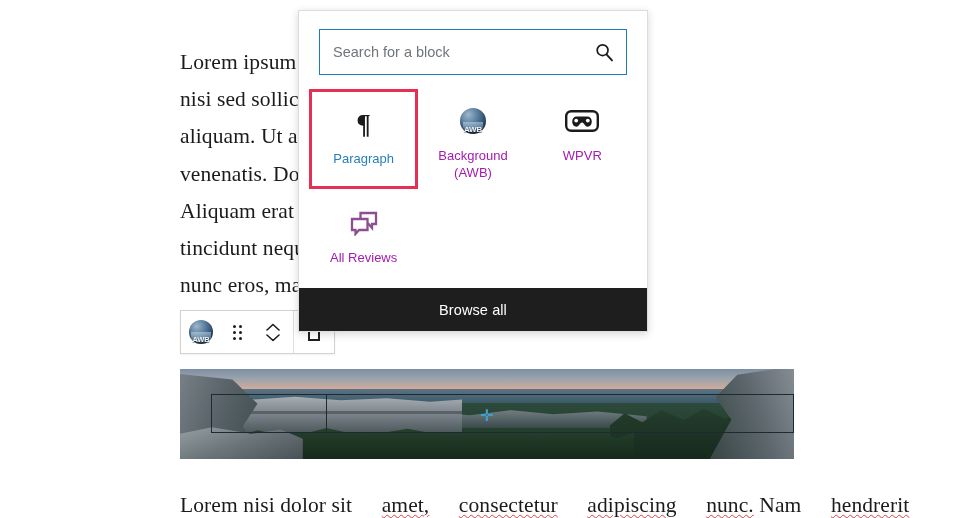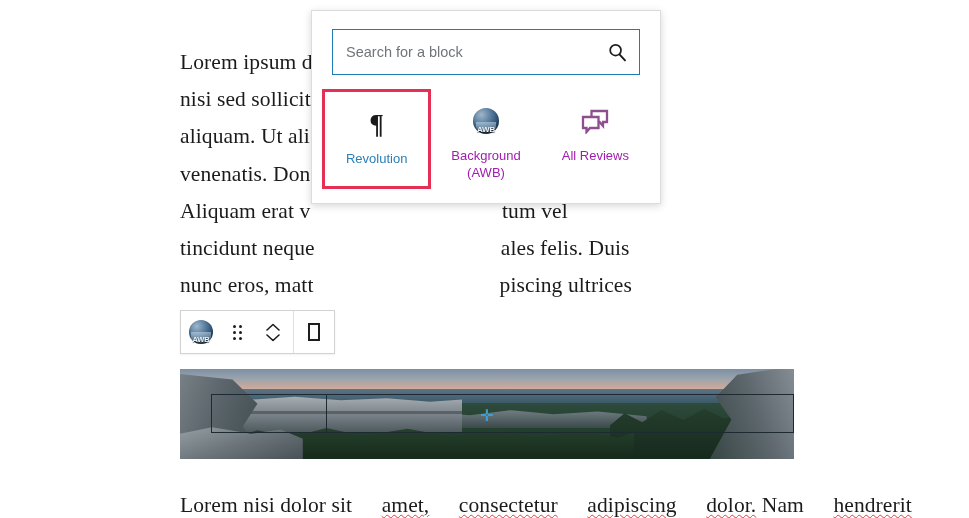--- a/index.html
+++ b/index.html
@@ -212,21 +212,21 @@
     display: block;
   }
   .chev-stack {
     display: flex; flex-direction: column; align-items: center; gap: 3px;
     color: #1e1e1e;
   }
 
   
   #inserter-popover {
     position: absolute;
-    left: 311px;
+    left: 298px;
     top: 10px;
     width: 350px;
     background: #ffffff;
     border: 1px solid #dcdcdc;
     box-sizing: border-box;
     box-shadow: 0 2px 8px rgba(0,0,0,.16);
     display: flex;
     flex-direction: column;
     z-index: 40;
   }
@@ -333,21 +333,21 @@
 <div id="editor-canvas">
 
   <div class="post-body">Lorem ipsum d                              Nam hendrerit
 nisi sed sollicit                                 oncus pulvinar
 aliquam. Ut ali                                   quet porttitor
 venenatis. Done                                   massa.
 Aliquam erat v                                   tum vel
 tincidunt neque                                  ales felis. Duis
 nunc eros, matt                                  piscing ultrices</div>
 
-  <div class="post-body-bottom"><span>Lorem nisi dolor sit </span><span class="spell">amet,</span><span> </span><span class="spell">consectetur</span><span> </span><span class="spell">adipiscing</span><span> </span><span class="spell">dolor.</span><span> Nam </span><span class="spell">hendrerit</span></div>
+  <div class="post-body-bottom"><span>Lorem nisi dolor sit </span><span class="spell">amet,</span><span> </span><span class="spell">consectetur</span><span> </span><span class="spell">adipiscing</span><span> </span><span class="spell">nunc.</span><span> Nam </span><span class="spell">hendrerit</span></div>
 
   <div id="hero-block">
     <div class="hero-sky"></div>
     <div class="hero-far"></div>
     <div class="hero-valley"></div>
     <div class="hero-ridge-mid"></div>
     <div class="hero-cliffband"></div>
     <div class="hero-right-trees"></div>
     <div class="hero-fore-trees"></div>
     <div class="hero-left-rock"></div>
@@ -409,39 +409,51 @@
       </span>
     </div>
   </div>
 
   <div id="block-grid">
 
     <div class="block-cell selected">
       <span class="block-icon">
         <span class="para-glyph">¶</span>
       </span>
-      <span class="block-label">Revolution</span>
+      <span class="block-label">Paragraph</span>
     </div>
 
     <div class="block-cell">
       <span class="block-icon">
         <span class="awb-badge big">
             <span>AWB</span>
           </span>
       </span>
       <span class="block-label">Background<br>(AWB)</span>
     </div>
 
 
+    <div class="block-cell">
+      <span class="block-icon">
+        <svg width="34" height="22" viewBox="0 0 34 22">
+          <rect x="1.2" y="1.2" width="31.6" height="19.6" rx="5" fill="none" stroke="#1b1b1b" stroke-width="2.4"></rect>
+          <path d="M17 12.5 c-2.2 0 -2.6 4.2 -5.6 4.2 -2.6 0 -4.2 -2.1 -4.2 -5.1 0 -3 1.8 -5 4.4 -5 h10.8 c2.6 0 4.4 2 4.4 5 0 3 -1.6 5.1 -4.2 5.1 -3 0 -3.4 -4.2 -5.6 -4.2z" fill="#1b1b1b"></path>
+          <circle cx="11.2" cy="10.6" r="1.9" fill="#ffffff"></circle>
+          <circle cx="22.8" cy="10.6" r="1.9" fill="#ffffff"></circle>
+        </svg>
+      </span>
+      <span class="block-label">WPVR</span>
+    </div>
 
 
     <div class="block-cell">
       <span class="block-icon">
         <svg width="28" height="26" viewBox="0 0 28 26">
           <path d="M10.5 3 H26 V14 H22 L22 18 L18.5 14 H10.5 Z" fill="none" stroke="#8e4f8e" stroke-width="2.3"></path>
           <path d="M17.5 9 H2 V20 H5.5 L5.5 24 L9 20 H17.5 Z" fill="#ffffff" stroke="#8e4f8e" stroke-width="2.3"></path>
         </svg>
       </span>
       <span class="block-label">All Reviews</span>
     </div>
   </div>
 
+  <button id="browse-all-button">Browse all</button>
 </div>
 
 </body></html>

